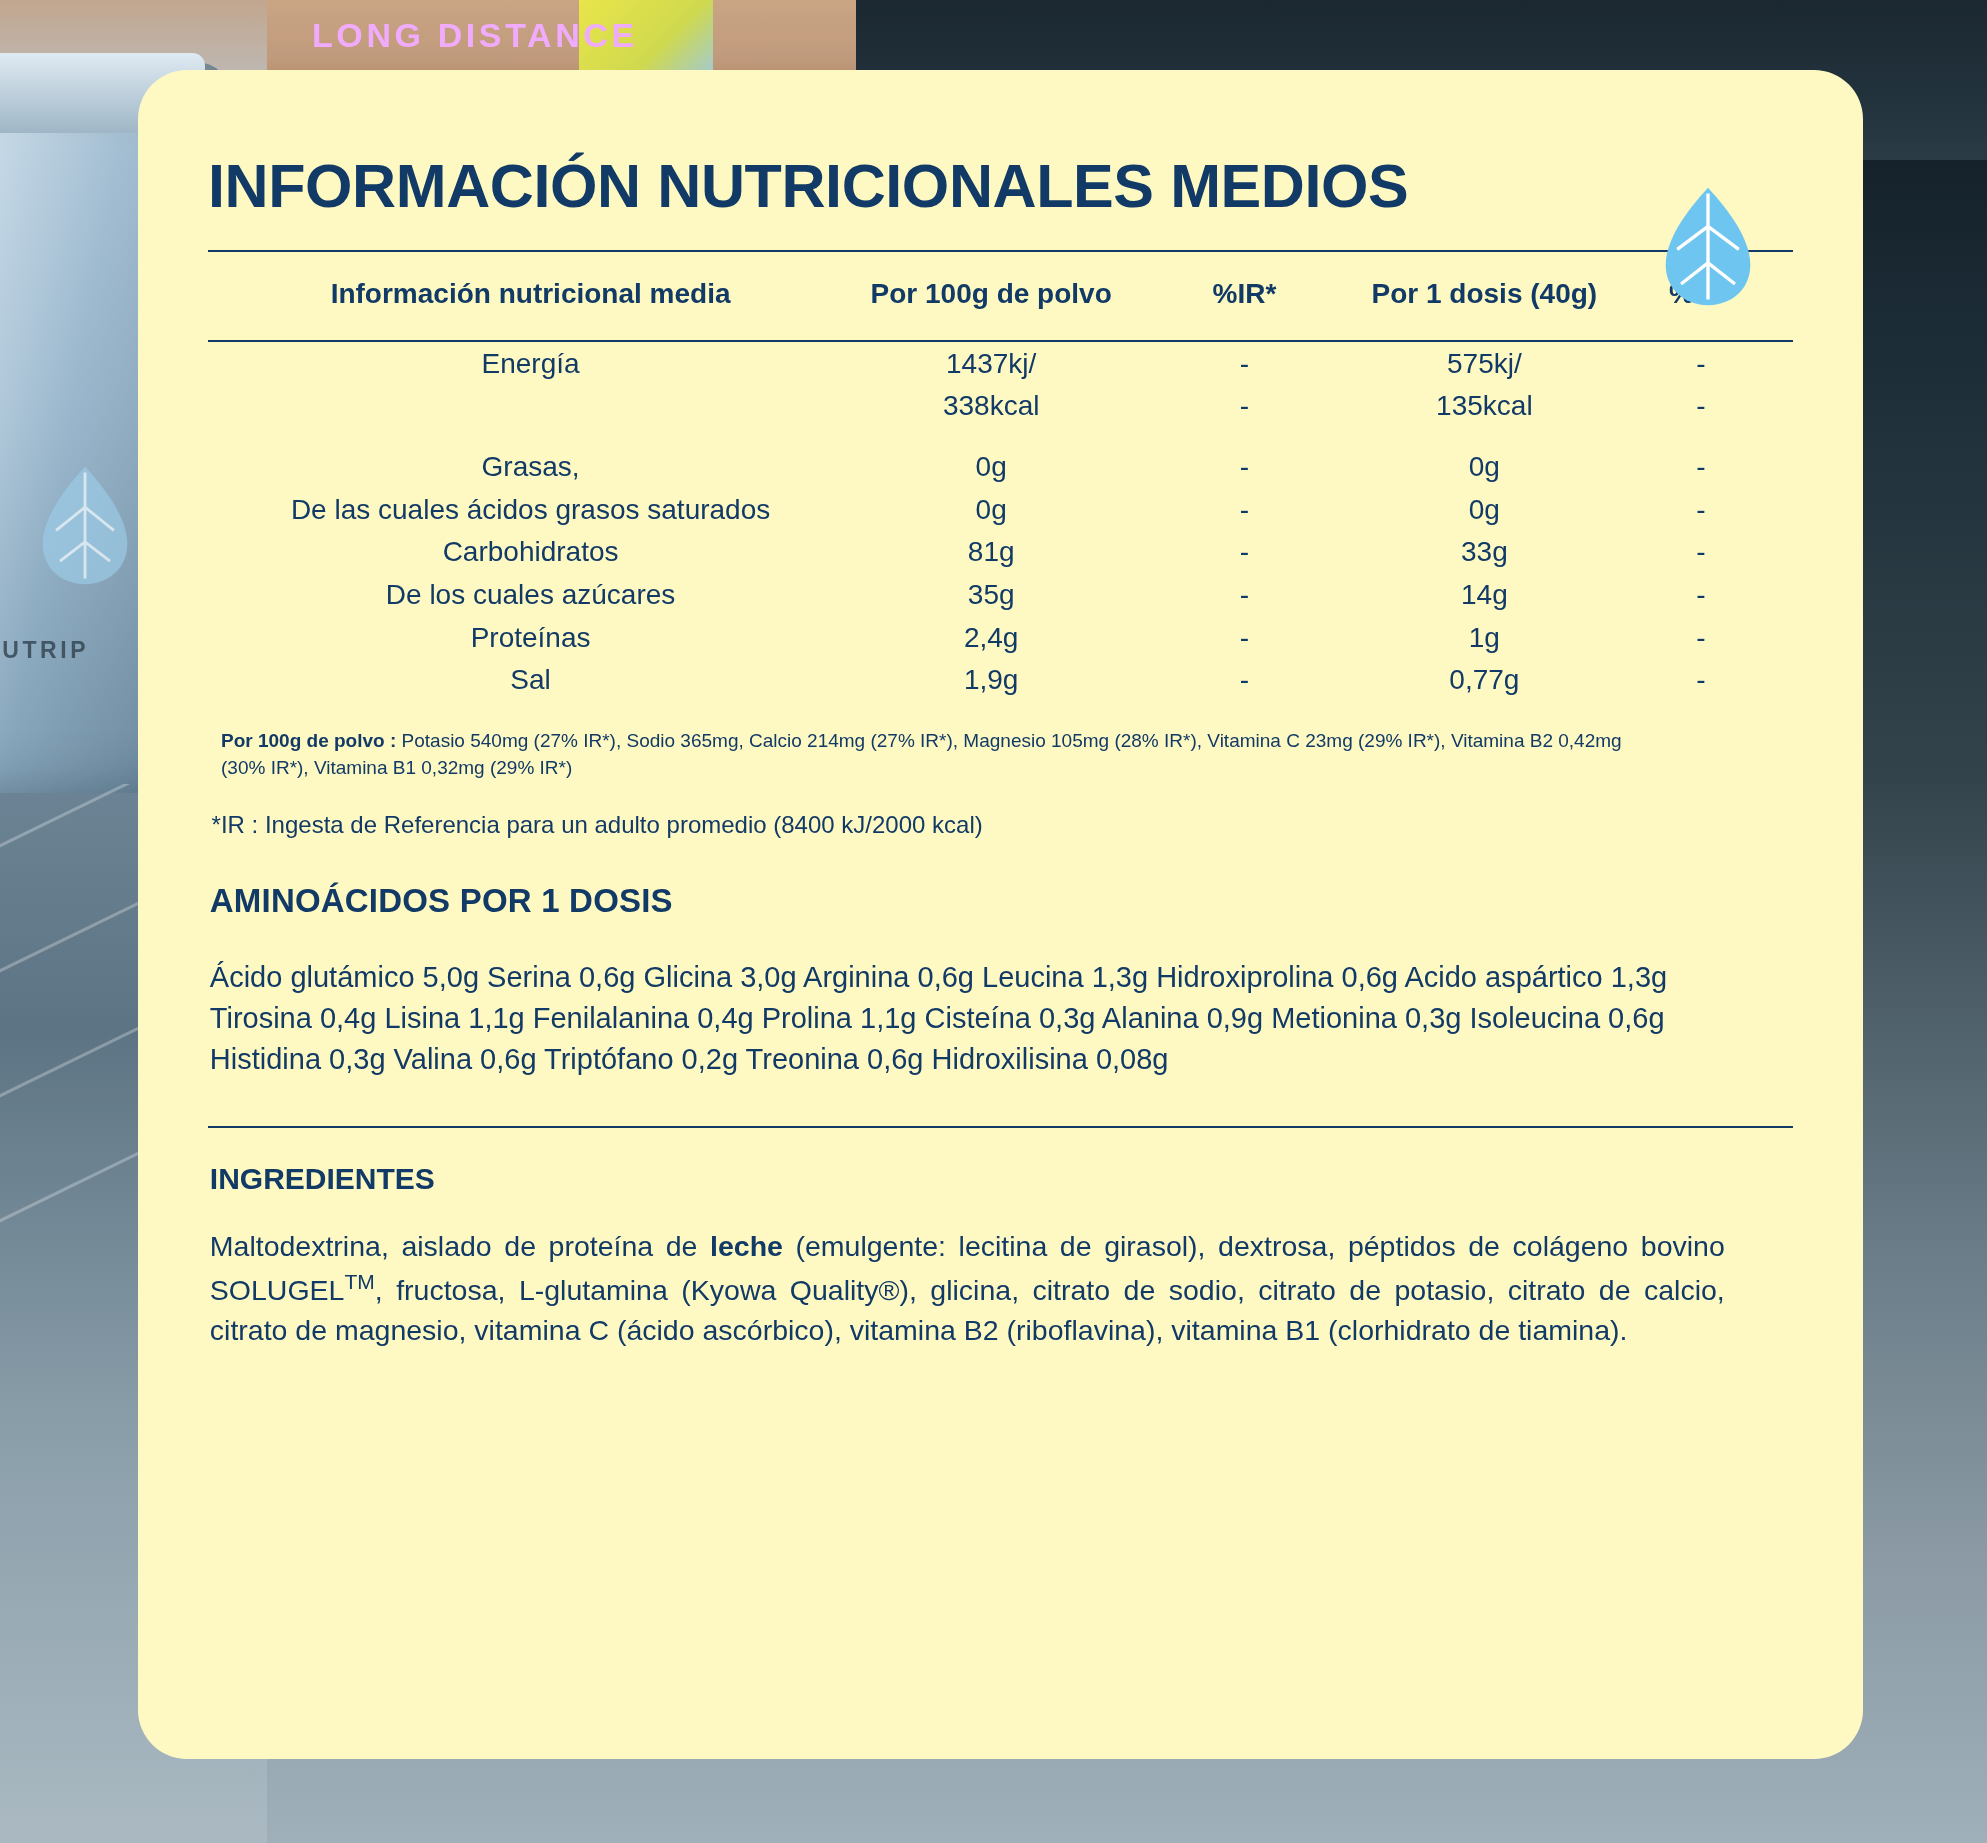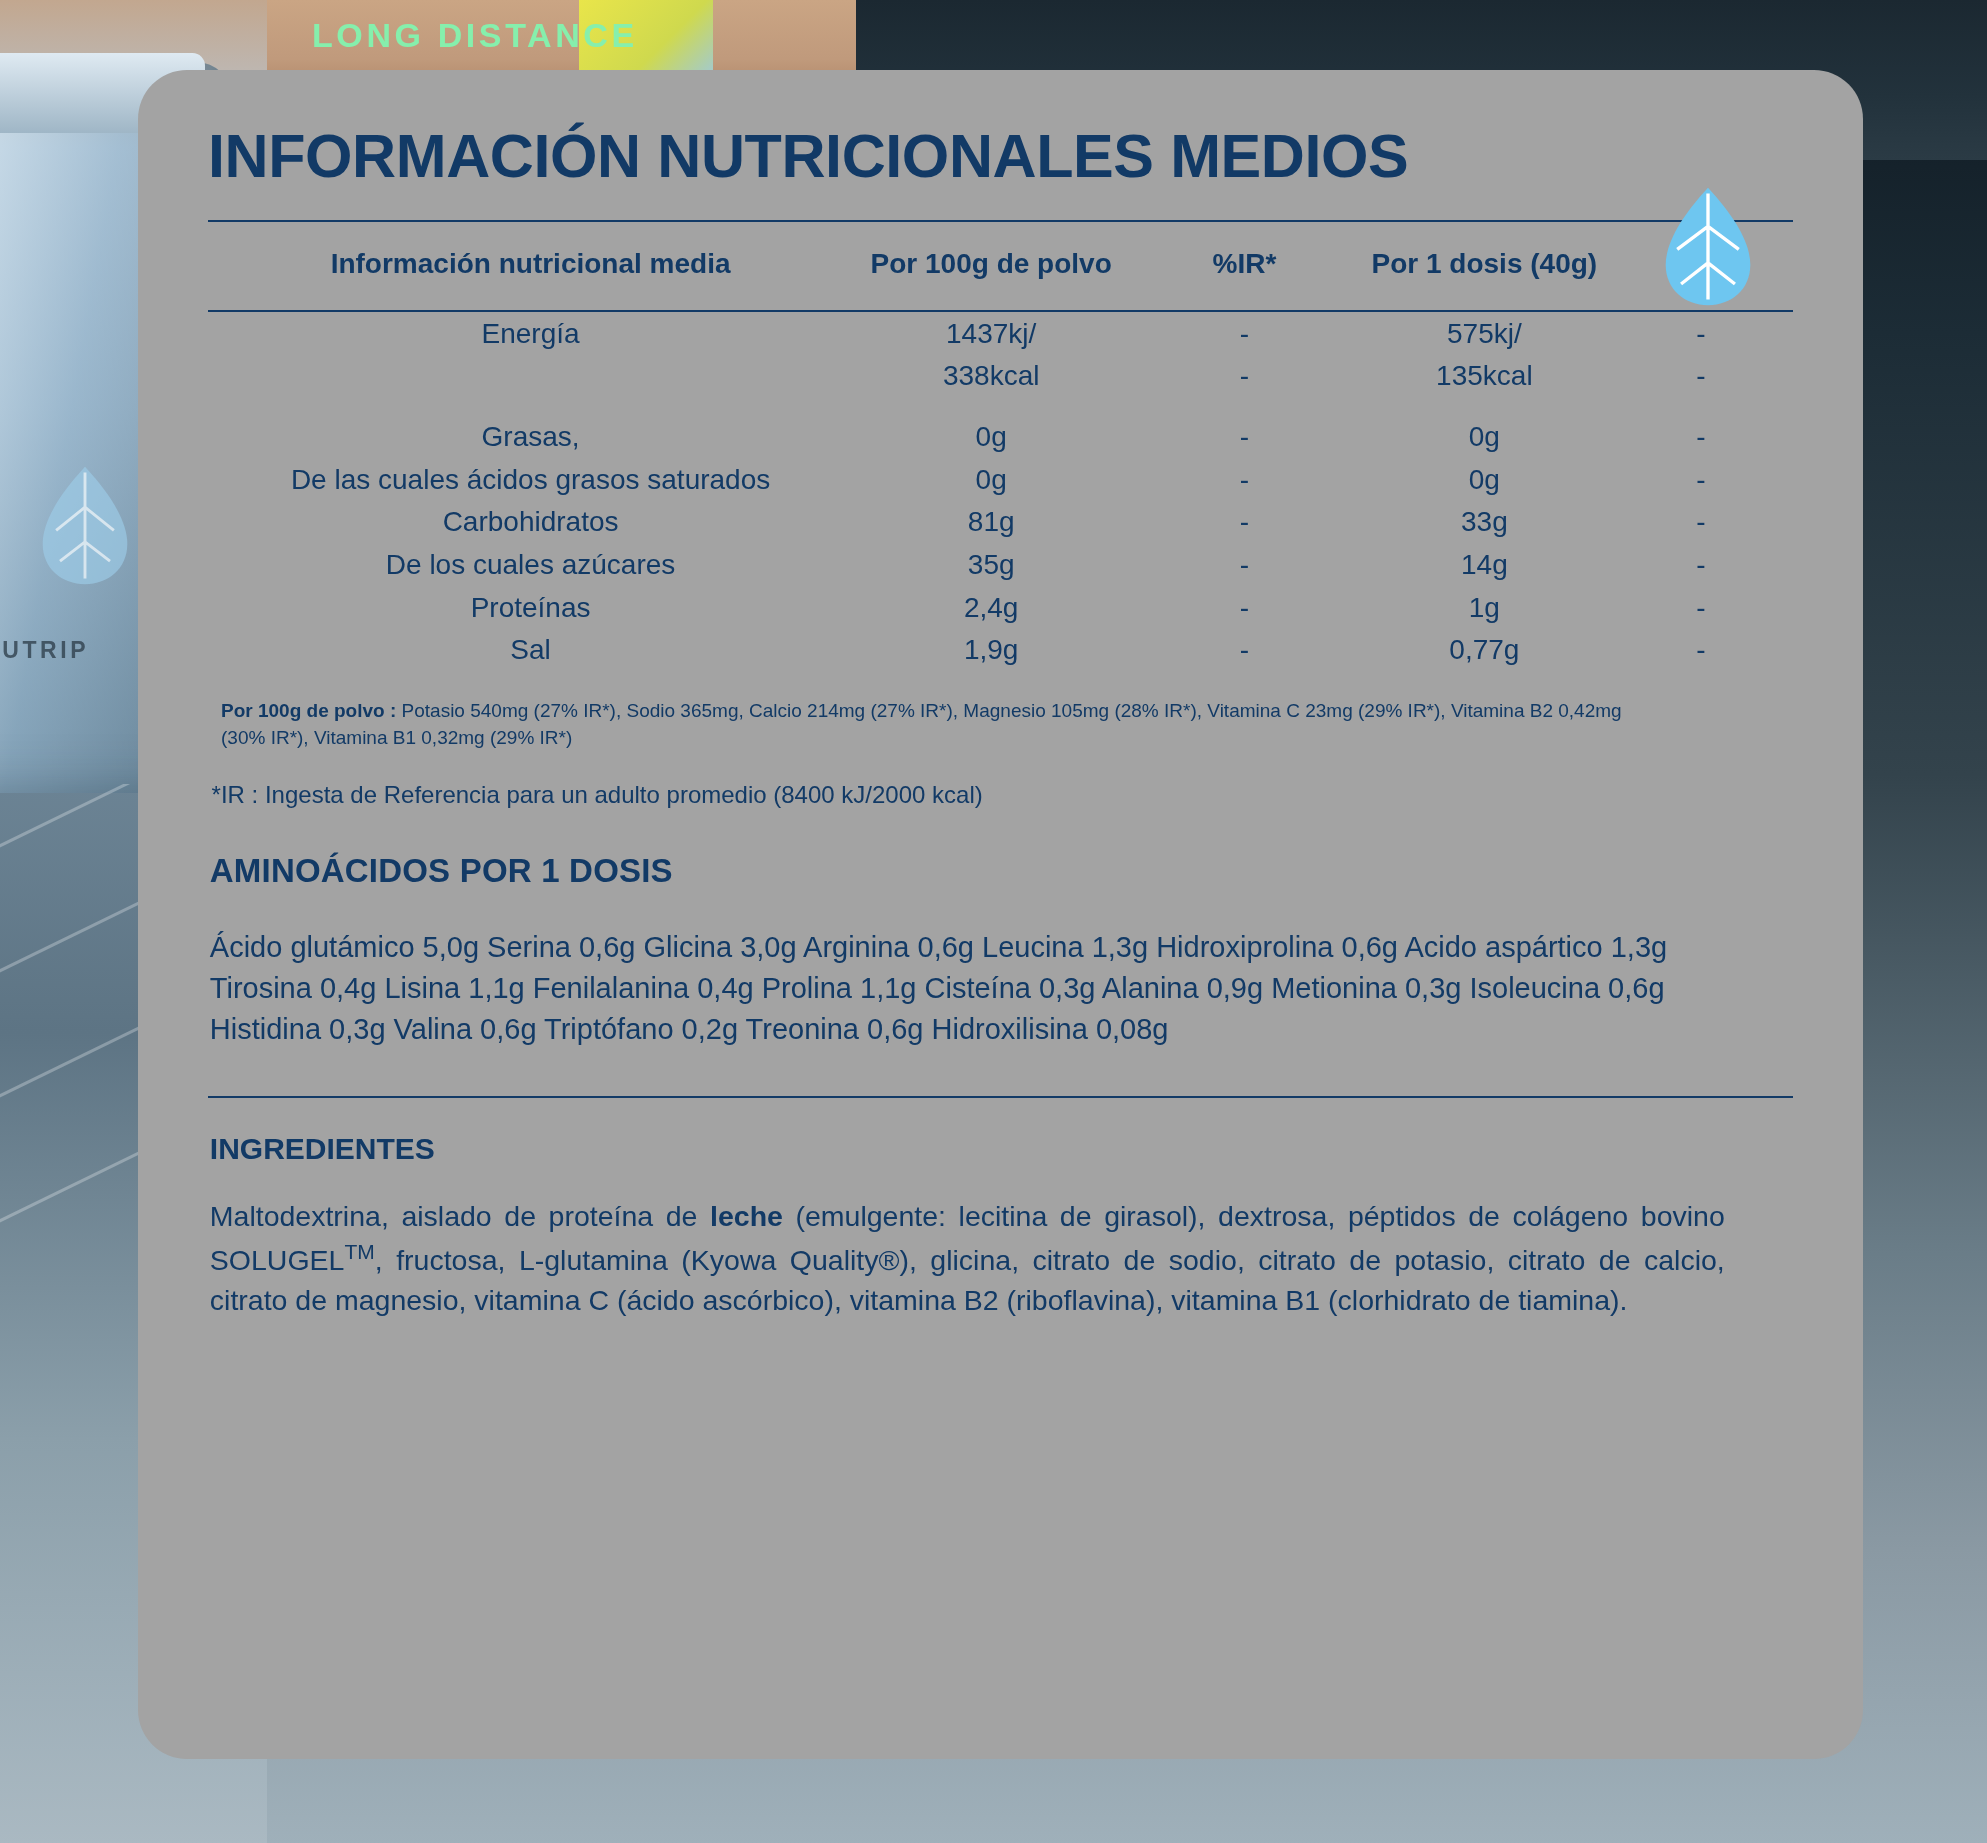--- a/index.html
+++ b/index.html
@@ -103,37 +103,37 @@
     left: 579px;
     top: 0;
     width: 134px;
     height: 80px;
     background: linear-gradient(135deg, #e9e54a 0%, #cfd94e 60%, #9fc9d8 100%);
   }
   .long-distance {
     position: absolute;
     left: 312px;
     top: 16px;
-    color: #86efac;
+    color: #f0abfc;
     font-size: 34px;
     font-weight: 800;
     letter-spacing: 3.6px;
   }
 
   
   .card {
     position: absolute;
     left: 138px;
     top: 70px;
     width: 1725px;
     height: 1689px;
-    background: #a3a3a3;
+    background: #fef9c3;
     border-radius: 49px;
     box-sizing: border-box;
-    padding: 55px 70px 0 70px;
+    padding: 85px 70px 0 70px;
   }
 
   .title {
     color: #123a66;
     font-size: 61px;
     font-weight: 800;
     line-height: 1.04;
     letter-spacing: -0.4px;
     max-width: 1292px;
     margin: 0;

